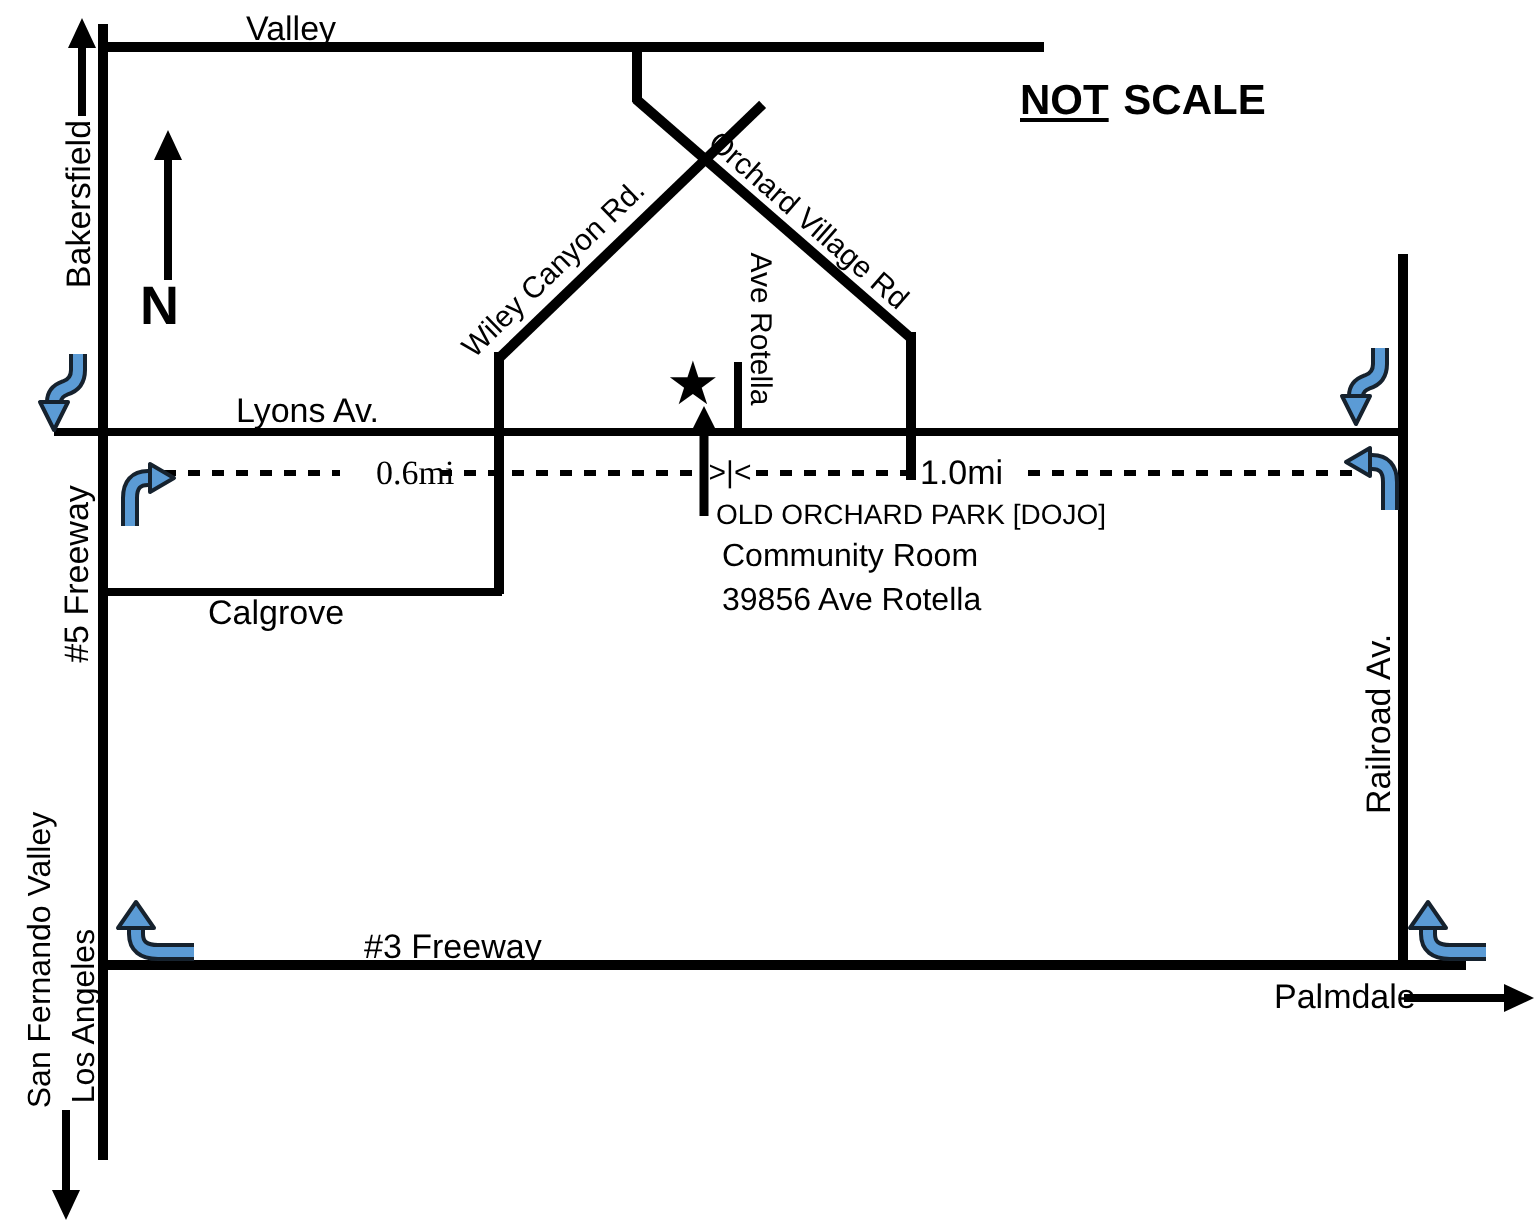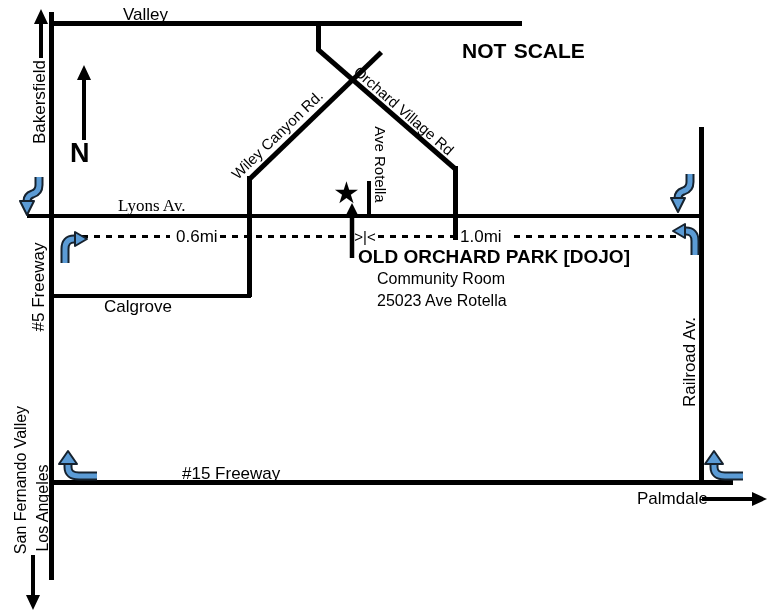--- a/index.html
+++ b/index.html
@@ -10,65 +10,65 @@
   .road{position:absolute;background:#000;}
   .diag{transform-origin:0 50%;}
   .dash{position:absolute;top:235px;height:3px;
     background:repeating-linear-gradient(90deg,#000 0 6px,transparent 6px 12px);}
   .lbl{position:absolute;white-space:nowrap;font-size:17px;}
   .small{font-size:16px;}
   .rot-ccw{transform:rotate(-90deg);text-align:center;}
   .rot-cw{transform:rotate(90deg);text-align:center;}
   .center{text-align:center;}
   .note{position:absolute;left:462px;top:34px;font-size:21px;font-weight:bold;line-height:33px;}
-  .note .u{}
+  .note .u{text-decoration:underline;margin-left:48px;}
   .note .sp{margin-left:0.35em;}
   .card{position:absolute;left:358px;top:246px;line-height:22px;}
-  .card .t{font-weight:bold;font-size:19px;}
-  .card .r{font-size:16px;margin-left:19px;}
+  .card .t{font-weight:normal;font-size:14px;}
+  .card .r{font-size:16px;margin-left:3px;}
   .star{position:absolute;left:333px;top:178px;font-size:30px;line-height:30px;}
   .nlabel{position:absolute;left:70px;top:138px;font-size:27px;font-weight:bold;}
   svg{position:absolute;overflow:visible;}
   .ramp-band-o{fill:none;stroke:var(--ramp-outline,#16222e);stroke-width:9;}
   .ramp-band-i{fill:none;stroke:var(--ramp-fill,#5b9bd5);stroke-width:5;}
   .ramp-head{fill:var(--ramp-fill,#5b9bd5);stroke:var(--ramp-outline,#16222e);stroke-width:2;stroke-linejoin:round;}
   .blk-line{stroke:#000;stroke-width:4;}
   .blk-head{fill:#000;}
 </style>
 </head>
 <body>
 
 <div id="stage">
 
   <div class="dash" style="left:82px;width:88px;"></div>
   <div class="dash" style="left:220px;width:126px;"></div>
   <div class="dash" style="left:378px;width:82px;"></div>
   <div class="dash" style="left:514px;width:164px;"></div>
-  <div class="lbl" style="left:176px;top:227px;width:50px;">0.6mi</div>
+  <div class="lbl" style="left:188px;top:227px;width:50px;font-family:Liberation Serif, serif;">0.6mi</div>
   <div class="lbl" style="left:460px;top:227px;width:54px;">1.0mi</div>
   <div class="lbl center" style="left:350px;top:228px;width:30px;font-size:15px;">&gt;|&lt;</div>
 
   <div class="road" style="left:49px;top:12px;width:5px;height:568px;"></div>
   <div class="road" style="left:49px;top:21px;width:473px;height:5px;"></div>
   <div class="road" style="left:27px;top:214px;width:677px;height:4px;"></div>
   <div class="road" style="left:49px;top:294px;width:202px;height:4px;"></div>
   <div class="road" style="left:49px;top:480px;width:684px;height:5px;"></div>
   <div class="road" style="left:699px;top:127px;width:5px;height:358px;"></div>
   <div class="road diag" style="left:250px;top:176px;width:182px;height:4.5px;transform:rotate(-43.9deg);"></div>
   <div class="road" style="left:247px;top:176px;width:4.5px;height:121px;"></div>
   <div class="road" style="left:316px;top:21px;width:4.5px;height:30px;"></div>
   <div class="road diag" style="left:318px;top:47px;width:183px;height:4.5px;transform:rotate(41deg);"></div>
   <div class="road" style="left:453px;top:166px;width:4.5px;height:74px;"></div>
   <div class="road" style="left:367px;top:181px;width:4px;height:35px;"></div>
 
   <div class="lbl" style="left:123px;top:5px;">Valley</div>
-  <div class="lbl" style="left:118px;top:196px;font-family:Liberation Serif, serif;">Lyons Av.</div>
+  <div class="lbl" style="left:118px;top:196px;">Lyons Av.</div>
   <div class="lbl" style="left:104px;top:277px;margin-top:20px;">Calgrove</div>
   <div class="lbl rot-ccw" style="left:-21px;top:277px;width:120px;">#5 Freeway</div>
-  <div class="lbl" style="left:182px;top:464px;">#15 Freeway</div>
+  <div class="lbl" style="left:182px;top:464px;">#3 Freeway</div>
   <div class="lbl rot-ccw" style="left:630px;top:352px;width:120px;">Railroad Av.</div>
   <div class="lbl center" style="left:197px;top:126px;width:160px;font-size:15px;transform:rotate(-44deg);">Wiley Canyon Rd.</div>
   <div class="lbl center" style="left:324px;top:102px;width:160px;font-size:15px;transform:rotate(41deg);">Orchard Village Rd</div>
   <div class="lbl rot-cw" style="left:330px;top:156px;width:100px;font-size:15px;">Ave Rotella</div>
 
   <div class="lbl rot-ccw" style="left:-20px;top:92px;width:120px;">Bakersfield</div>
   <div class="lbl rot-ccw small" style="left:-59px;top:471px;width:160px;">San Fernando Valley</div>
   <div class="lbl rot-ccw small" style="left:-17px;top:499px;width:120px;">Los Angeles</div>
   <div class="lbl" style="left:637px;top:489px;">Palmdale</div>
 
@@ -91,21 +91,21 @@
       <polygon class="blk-head" points="52,1 52,15 67,8"></polygon>
   </svg>
 
   <div class="note">
     <div><span class="u">NOT</span><span class="sp">SCALE</span></div>
   </div>
 
   <div class="card">
     <div class="t">OLD ORCHARD PARK [DOJO]</div>
     <div class="r">Community Room</div>
-    <div class="r">25023 Ave Rotella</div>
+    <div class="r">39856 Ave Rotella</div>
   </div>
   <svg style="left:344px;top:202px;" width="16" height="58">
     <line class="blk-line" x1="8" y1="13" x2="8" y2="56" style="stroke-width:4.5"></line>
       <polygon class="blk-head" points="1,15 15,15 8,1"></polygon>
   </svg>
   <div class="star">★</div>
 
   <svg style="left:19px;top:174px;" width="27" height="42" viewBox="0 0 27 42">
     <path class="ramp-band-o" d="M20,3 L20,11 Q20,18 13.5,20 Q8,22 8,27"></path>
     <path class="ramp-band-i" d="M20,3 L20,11 Q20,18 13.5,20 Q8,22 8,27"></path>

